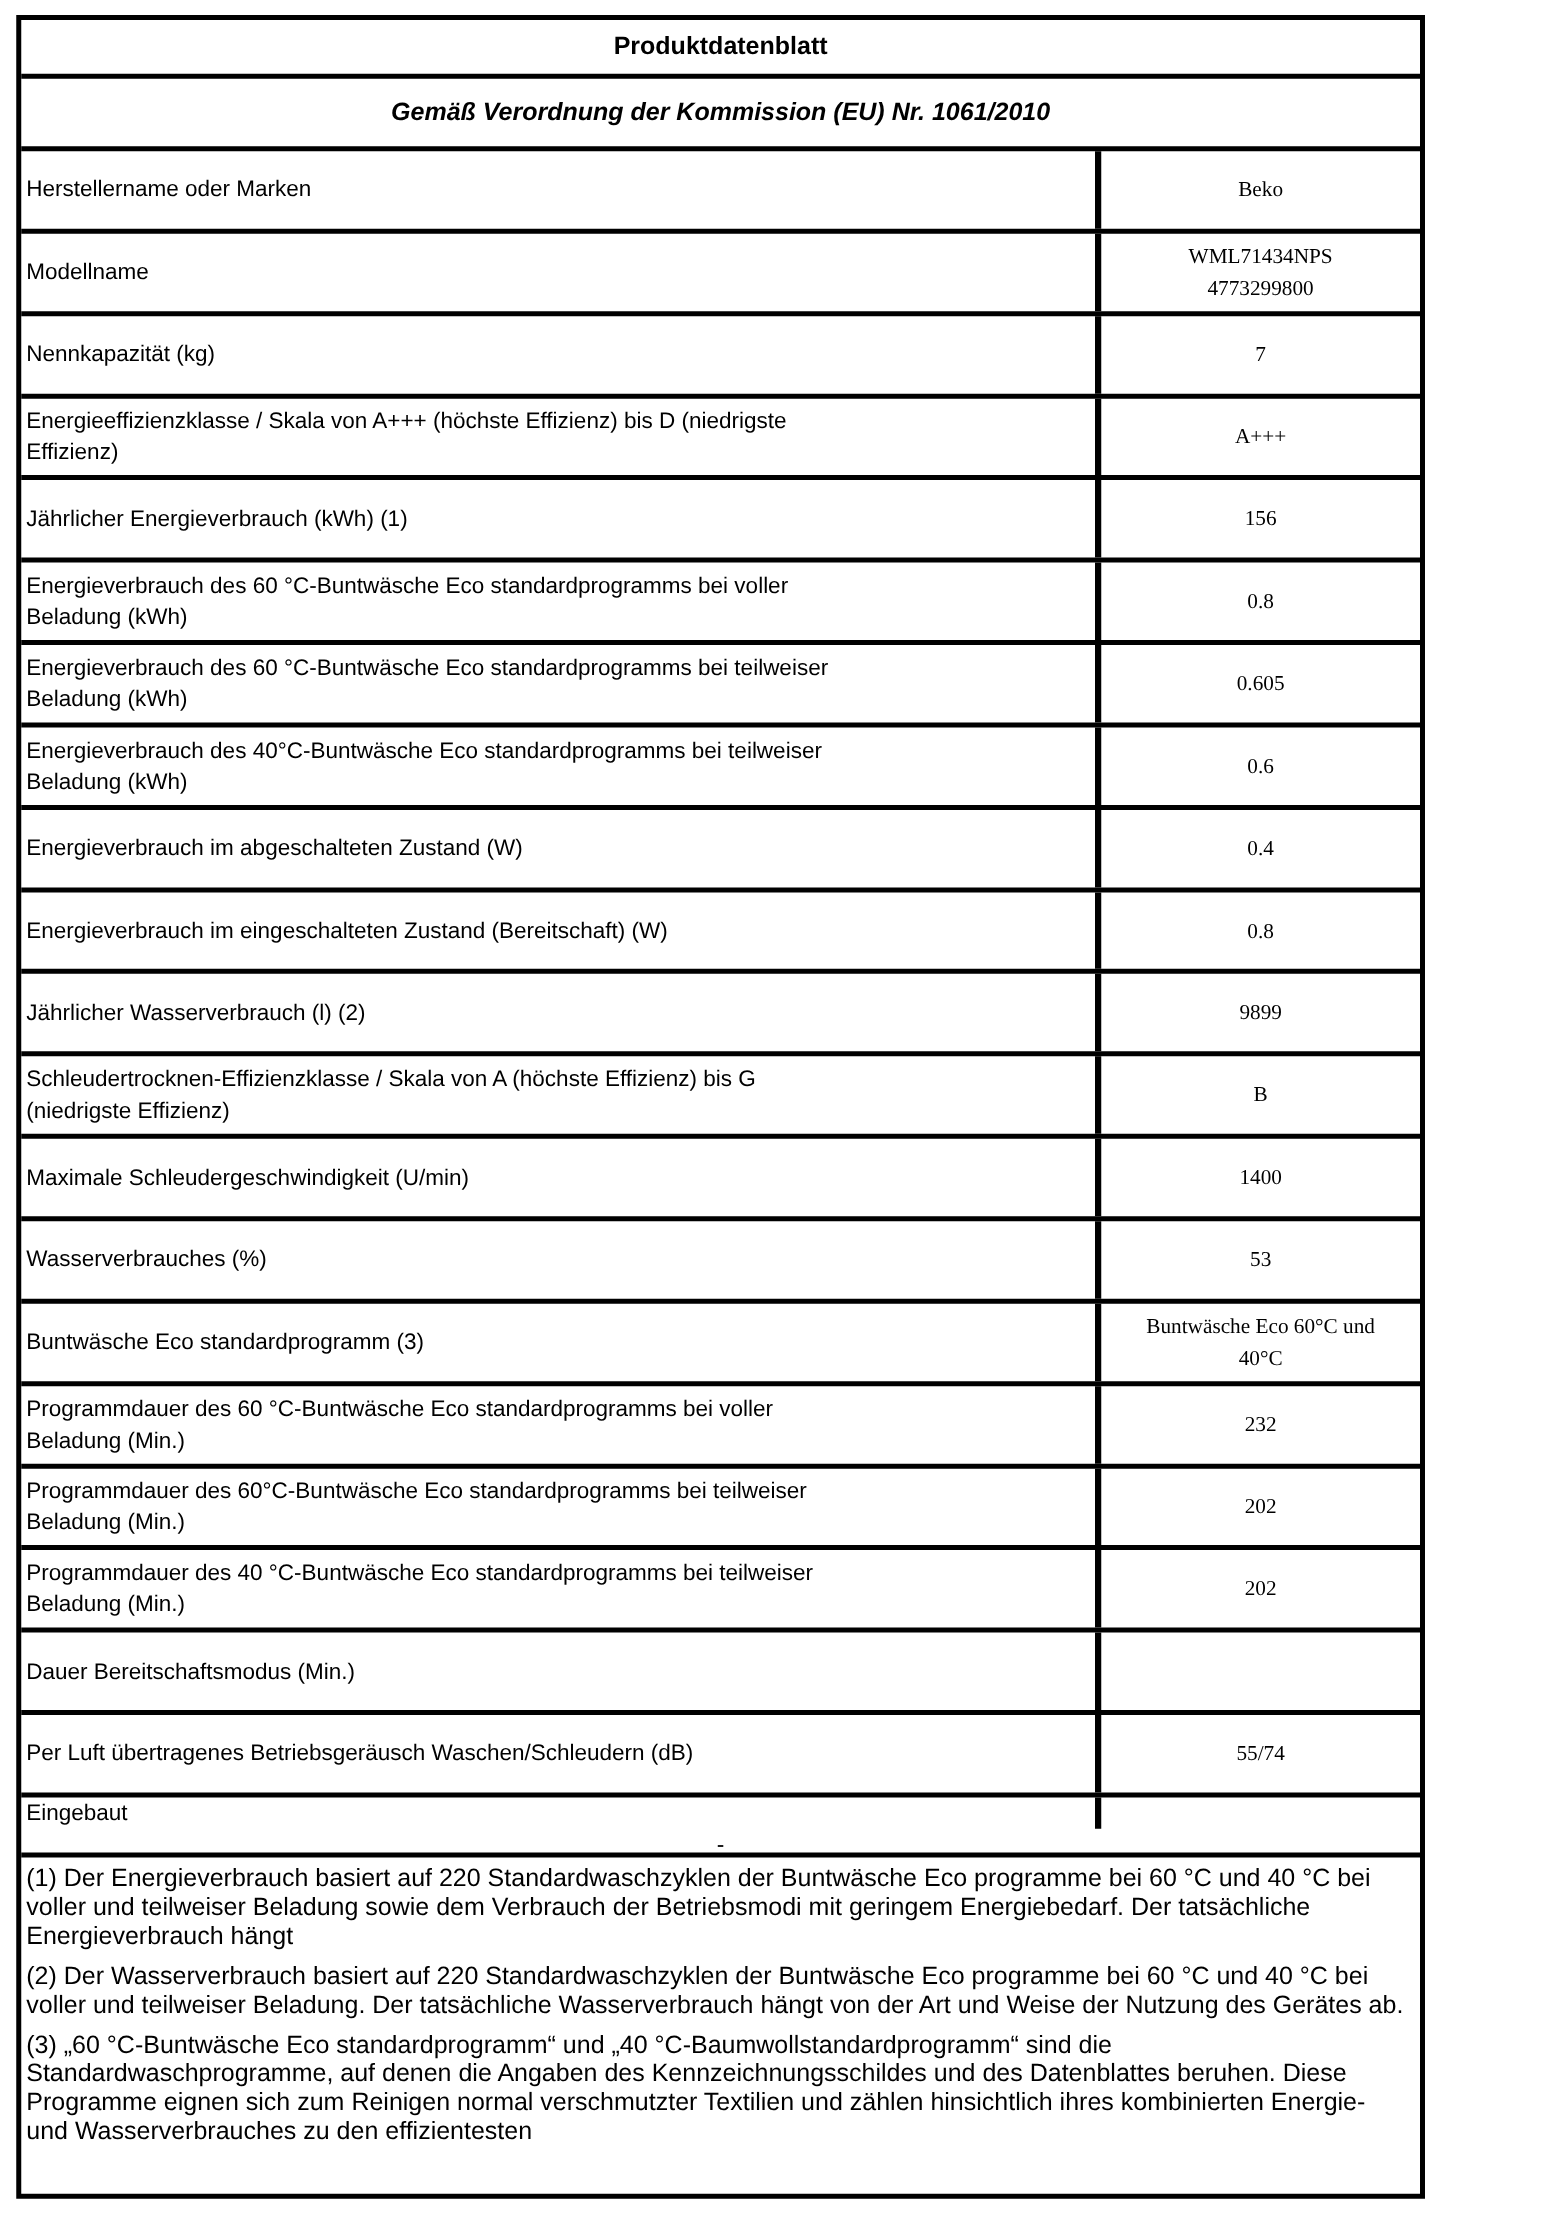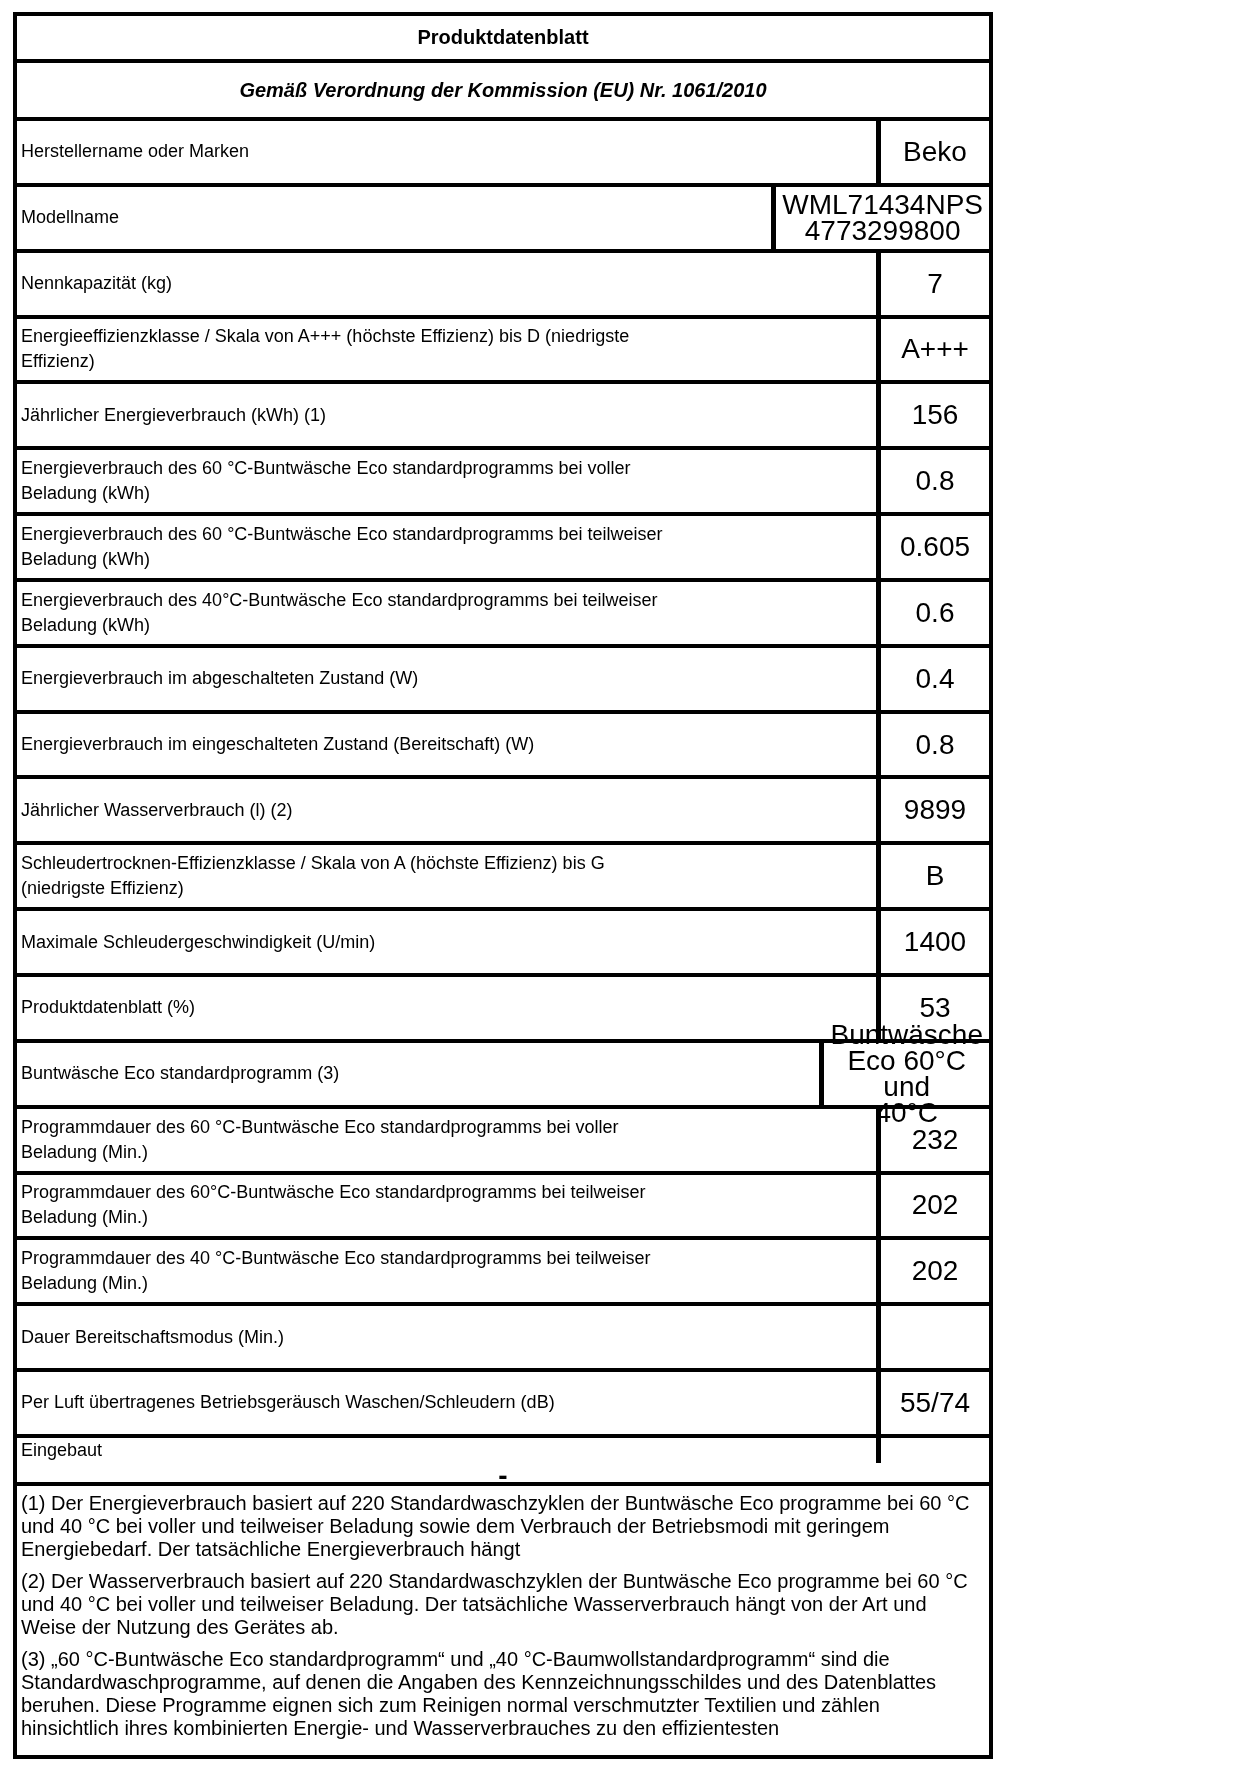--- a/index.html
+++ b/index.html
@@ -12,21 +12,21 @@
       height: 1771px;
       position: relative;
       overflow: hidden;
       font-family: "Liberation Sans", "DejaVu Sans", sans-serif;
       color: #000000;
     }
     .sheet {
       position: absolute;
       left: 13px;
       top: 12px;
-      width: 980px;
+      width: 1127px;
       height: 1747px;
       box-sizing: border-box;
       border: 4px solid #000000;
     }
     .title-row {
       position: absolute;
       left: 0;
       top: 0;
       width: 100%;
       height: 43px;
@@ -77,24 +77,25 @@
       font-size: 18px;
       line-height: 25px;
       white-space: pre-line;
     }
     .cell-value {
       flex: 1;
       display: flex;
       align-items: center;
       justify-content: center;
       text-align: center;
-      font-size: 28px;
+      font-size: 17px;
       line-height: 26px;
       white-space: pre-line;
       padding: 0 6px;
+      font-family: Liberation Serif, serif;
     }
     .footnotes {
       position: absolute;
       left: 0;
       top: 1466px;
       width: 100%;
       box-sizing: border-box;
       padding: 10px 10px 0 4px;
       font-size: 20px;
       line-height: 23px;
@@ -163,21 +164,21 @@
     <div class="row">
       <div class="cell-label">Schleudertrocknen-Effizienzklasse / Skala von A (höchste Effizienz) bis G
 (niedrigste Effizienz)</div>
       <div class="cell-value">B</div>
     </div>
     <div class="row">
       <div class="cell-label">Maximale Schleudergeschwindigkeit (U/min)</div>
       <div class="cell-value">1400</div>
     </div>
     <div class="row">
-      <div class="cell-label">Produktdatenblatt (%)</div>
+      <div class="cell-label">Wasserverbrauches (%)</div>
       <div class="cell-value">53</div>
     </div>
     <div class="row">
       <div class="cell-label">Buntwäsche Eco standardprogramm (3)</div>
       <div class="cell-value">Buntwäsche Eco 60°C und
 40°C</div>
     </div>
     <div class="row">
       <div class="cell-label">Programmdauer des 60 °C-Buntwäsche Eco standardprogramms bei voller
 Beladung (Min.)</div>

